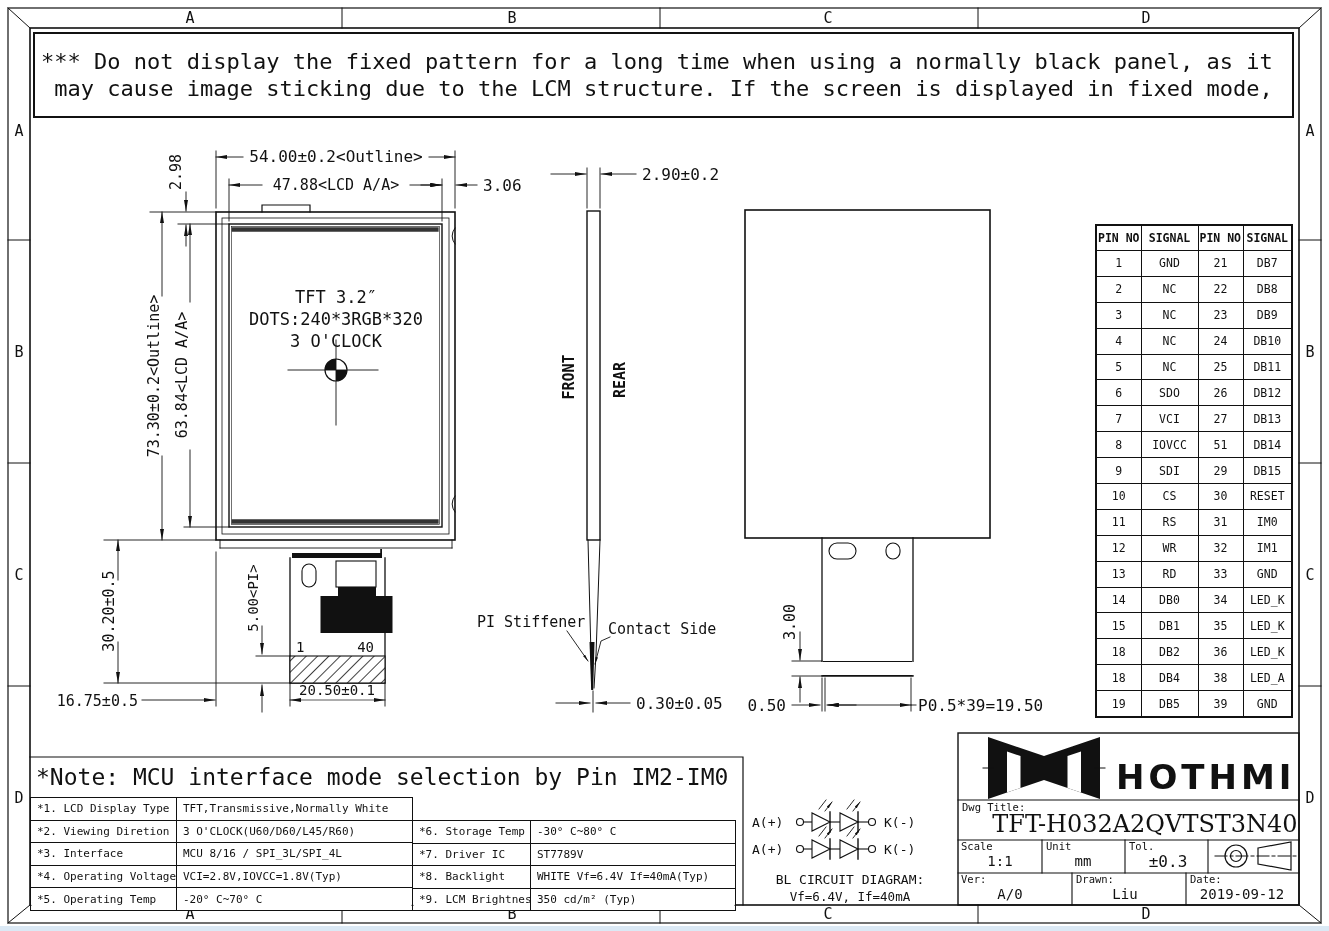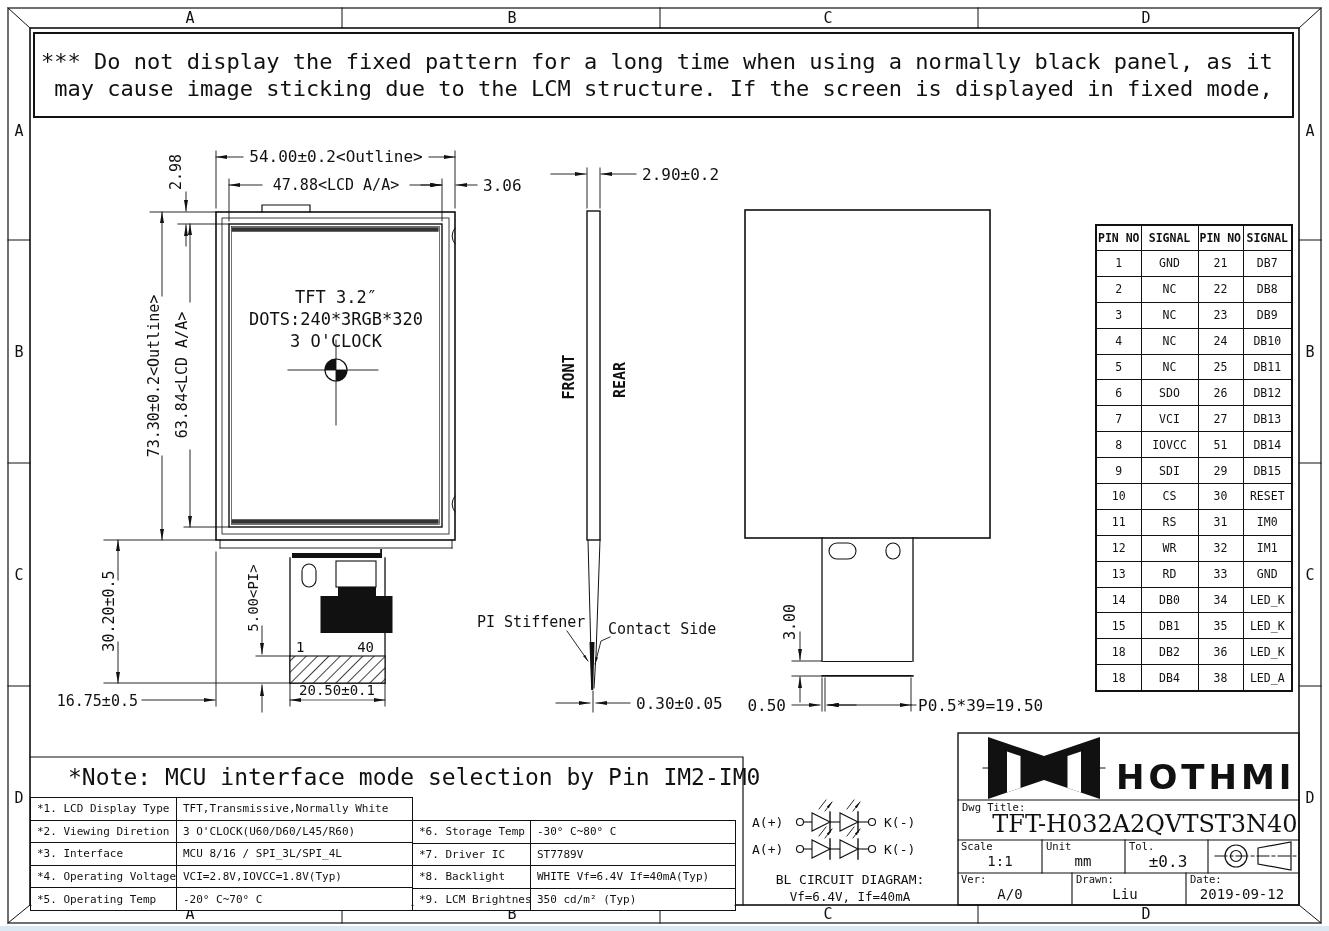--- a/index.html
+++ b/index.html
@@ -4,21 +4,21 @@
 <style>
   html,body{margin:0;padding:0;background:#fff;}
   .sheet{position:relative;width:1329px;height:931px;background:#fff;overflow:hidden;
          font-family:"DejaVu Sans Mono",monospace;color:#111;}
   svg text{fill:#111;}
   .warning-box{position:absolute;left:33px;top:32px;width:1257px;height:82px;
     border:2px solid #111;display:flex;flex-direction:column;justify-content:center;
     text-align:center;font-size:22px;line-height:27px;letter-spacing:0px;white-space:nowrap;}
   .warning-box .l1{text-align:left;padding-left:6px;}
   .note-text{position:absolute;left:36px;top:759px;width:706px;height:37px;
-    font-size:23px;line-height:37px;white-space:nowrap;margin-left:32px;}
+    font-size:23px;line-height:37px;white-space:nowrap;}
   table{border-collapse:collapse;table-layout:fixed;position:absolute;background:#fff;}
   td,th{border:1px solid #111;font-weight:normal;overflow:hidden;white-space:nowrap;}
   .pin-table{left:1095px;top:224px;width:196px;font-size:11.5px;}
   .pin-table th{height:22px;font-weight:bold;text-align:center;}
   .pin-table td{height:22.9px;text-align:center;}
   .pin-table{border:2px solid #111;}
   .spec{font-size:11px;border-radius:11px;}
   .spec td{height:21.6px;padding:0 0 0 6px;text-align:left;}
   .spec-left{left:30px;top:797px;width:382px;}
   .spec-right{left:412px;top:820px;width:323px;}
@@ -396,20 +396,26 @@
       <td>DB2</td>
       <td>36</td>
       <td>LED_K</td>
     </tr>
         <tr>
       <td>18</td>
       <td>DB4</td>
       <td>38</td>
       <td>LED_A</td>
     </tr>
+        <tr>
+      <td>19</td>
+      <td>DB5</td>
+      <td>39</td>
+      <td>GND</td>
+    </tr>
       </tbody>
 </table>
 
 <div class="note-text">*Note: MCU interface mode selection by Pin IM2-IM0</div>
 
 <table class="spec spec-left">
   <colgroup>
         <col style="width:146px">
         <col style="width:236px">
       </colgroup>

